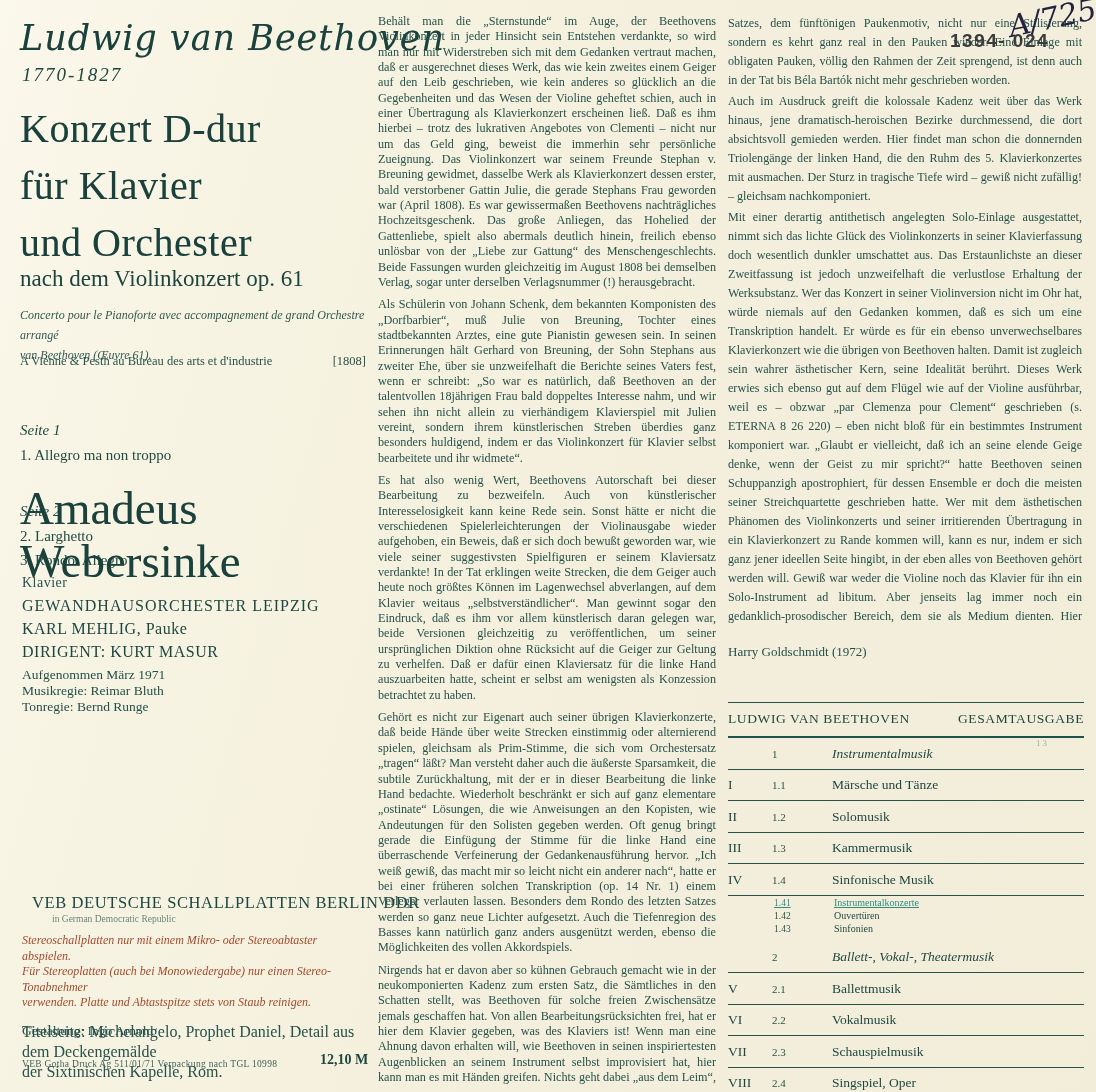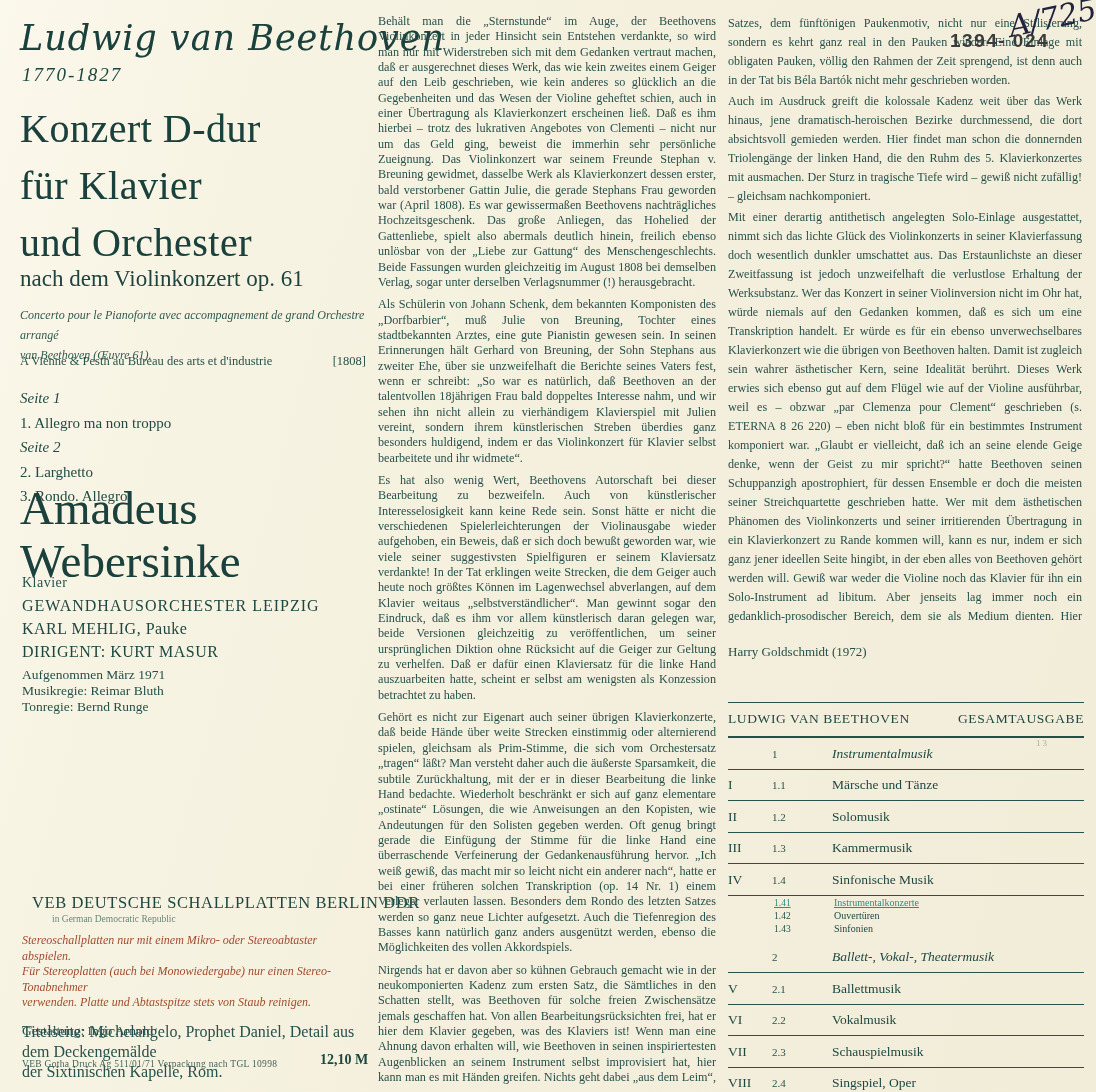--- a/index.html
+++ b/index.html
@@ -14,21 +14,21 @@
   .abs{position:absolute;}
   .composer{left:20px; top:18px; font-family:"DejaVu Serif", serif; font-style:italic;
     font-size:35px; color:#1b413d; letter-spacing:1px; white-space:nowrap;}
   .years{left:22px; top:64px; font-style:italic; font-size:19px; color:#1f4640; letter-spacing:2px;}
   .main-title{left:20px; top:100px; font-size:40px; line-height:57px; color:#1b413d; letter-spacing:0.5px;}
   .subtitle{left:20px; top:266px; font-size:23px; color:#1d443f;}
   .french{left:20px; top:305px; width:348px; font-style:italic; font-size:12px; line-height:20px; color:#30594f;}
   .imprint-row{left:20px; top:354px; width:346px; display:flex; justify-content:space-between;
     font-size:12.5px; color:#2a524a;}
   .tracklist{left:20px; top:386px; font-size:15px; line-height:24.5px; color:#224b45;}
-  .tracklist .side{font-style:italic;}
+  .tracklist .side{font-style:italic;margin-top:32px;}
   .soloist{left:20px; top:482px; font-size:47px; line-height:53px; color:#1b413d;font-family:Liberation Serif, serif;}
   .role{left:22px; top:575px; font-size:14px; letter-spacing:0.5px;}
   .orchestra{left:22px; top:597px; font-size:16px; letter-spacing:1px; color:#1e4741;}
   .timpani{left:22px; top:620px; font-size:16px; letter-spacing:0.5px; color:#1e4741;}
   .conductor{left:22px; top:643px; font-size:16px; letter-spacing:0.5px; color:#1e4741;}
   .recording{left:22px; top:667px; font-size:13.5px; line-height:16px; color:#24504a;}
   .label-name{left:32px; top:893px; font-size:16.5px; letter-spacing:0.6px; color:#1e4741;}
   .label-sub{left:52px; top:914px; font-size:9.5px; color:#456b60; opacity:0.8;}
   .care{left:22px; top:933px; width:340px; font-style:italic; font-size:12px; line-height:15.5px; color:#a34a2c;}
   .cover-credit{left:22px; top:982px; width:348px; font-size:16px; line-height:20px;margin-top:40px;}

